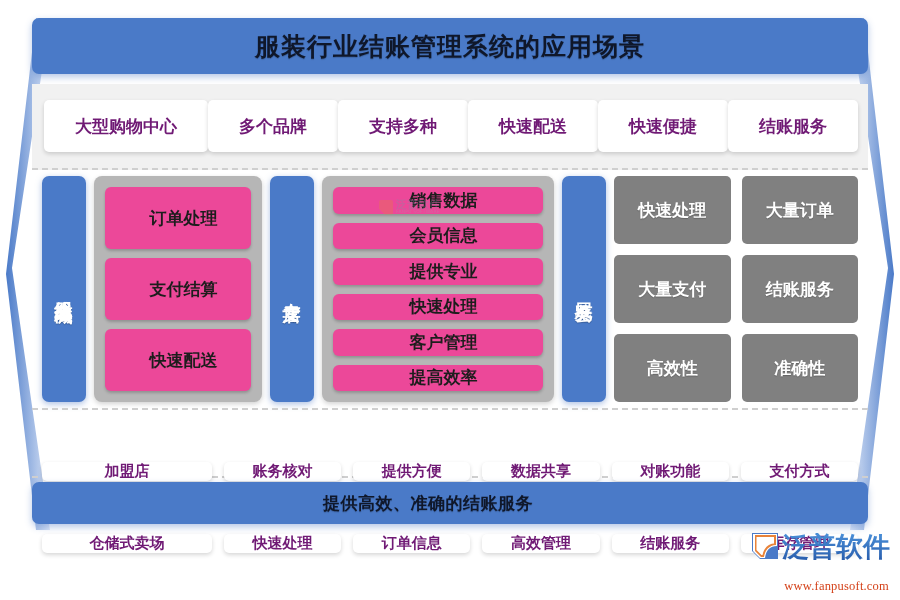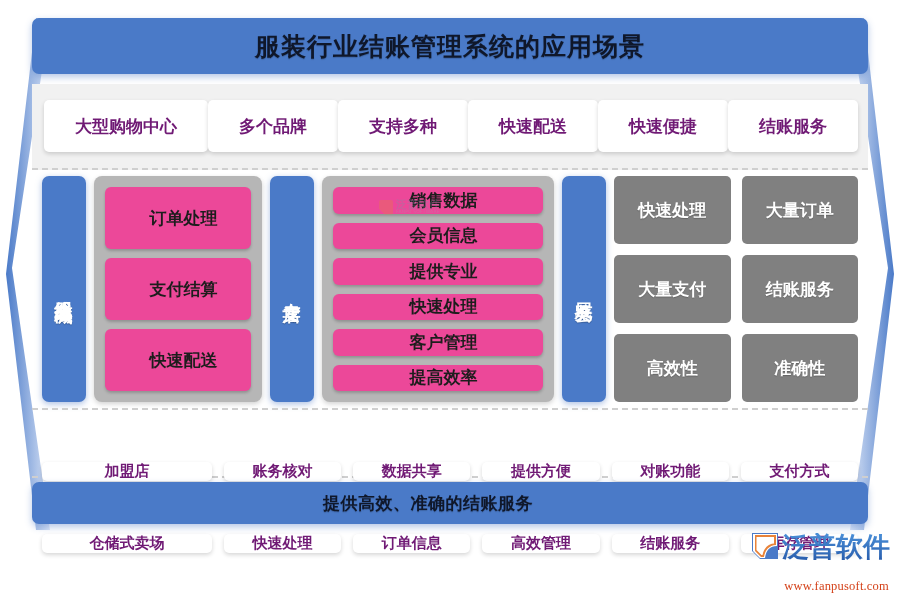--- a/index.html
+++ b/index.html
@@ -229,22 +229,22 @@
         <div class="cell">大量支付</div>
         <div class="cell">结账服务</div>
         <div class="cell">高效性</div>
         <div class="cell">准确性</div>
       </div>
     </div>
 
     <div class="band-bottom">
       <div class="chip">加盟店</div>
       <div class="chip">账务核对</div>
+      <div class="chip">提供方便</div>
       <div class="chip">数据共享</div>
-      <div class="chip">提供方便</div>
       <div class="chip">对账功能</div>
       <div class="chip">支付方式</div>
       <div class="chip">仓储式卖场</div>
       <div class="chip">快速处理</div>
       <div class="chip">订单信息</div>
       <div class="chip">高效管理</div>
       <div class="chip">结账服务</div>
       <div class="chip">库存管理</div>
     </div>
 

